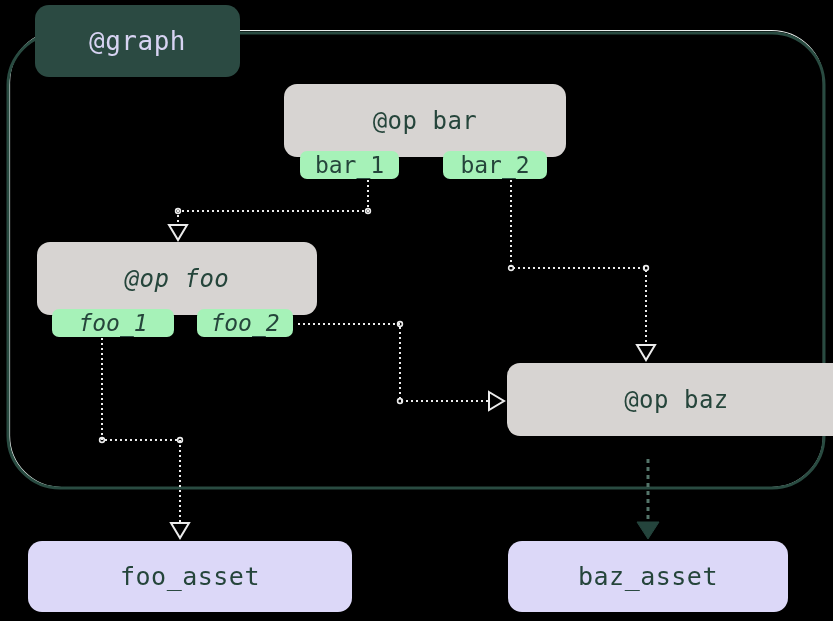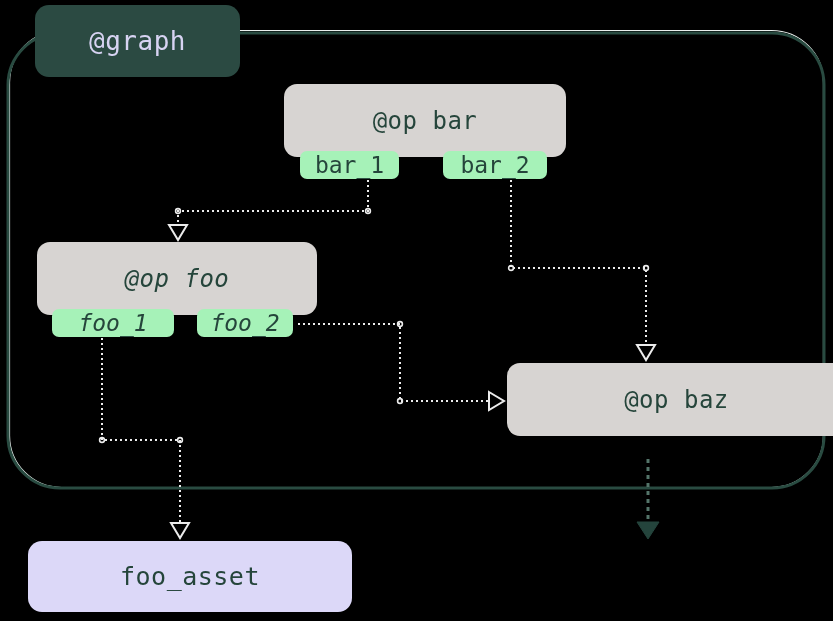--- a/index.html
+++ b/index.html
@@ -99,14 +99,15 @@
     <span class="tag tag-0">foo_1</span>
     <span class="tag tag-1">foo_2</span>
   </div>
 
   <div class="op op-baz">
     <div class="op-title">@op baz</div>
   </div>
 
   <div class="asset asset-foo">foo_asset</div>
 
+  <div class="asset asset-baz">baz_asset</div>
 
 </div>
 
 </body></html>

